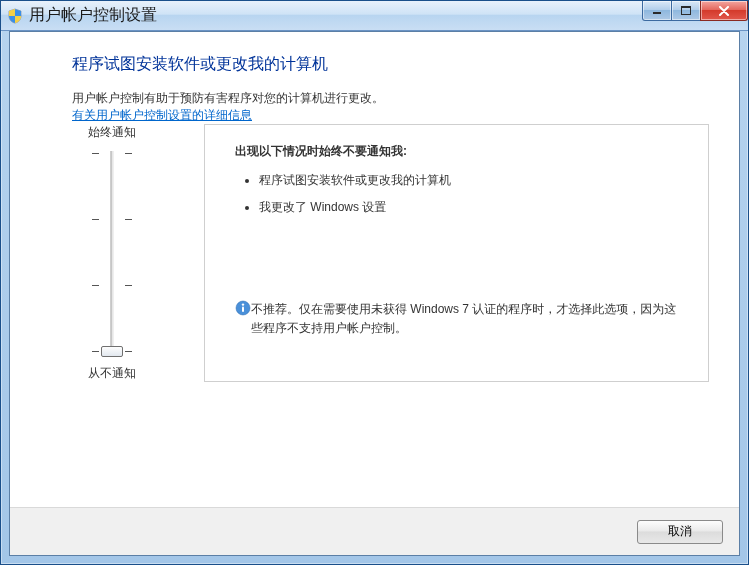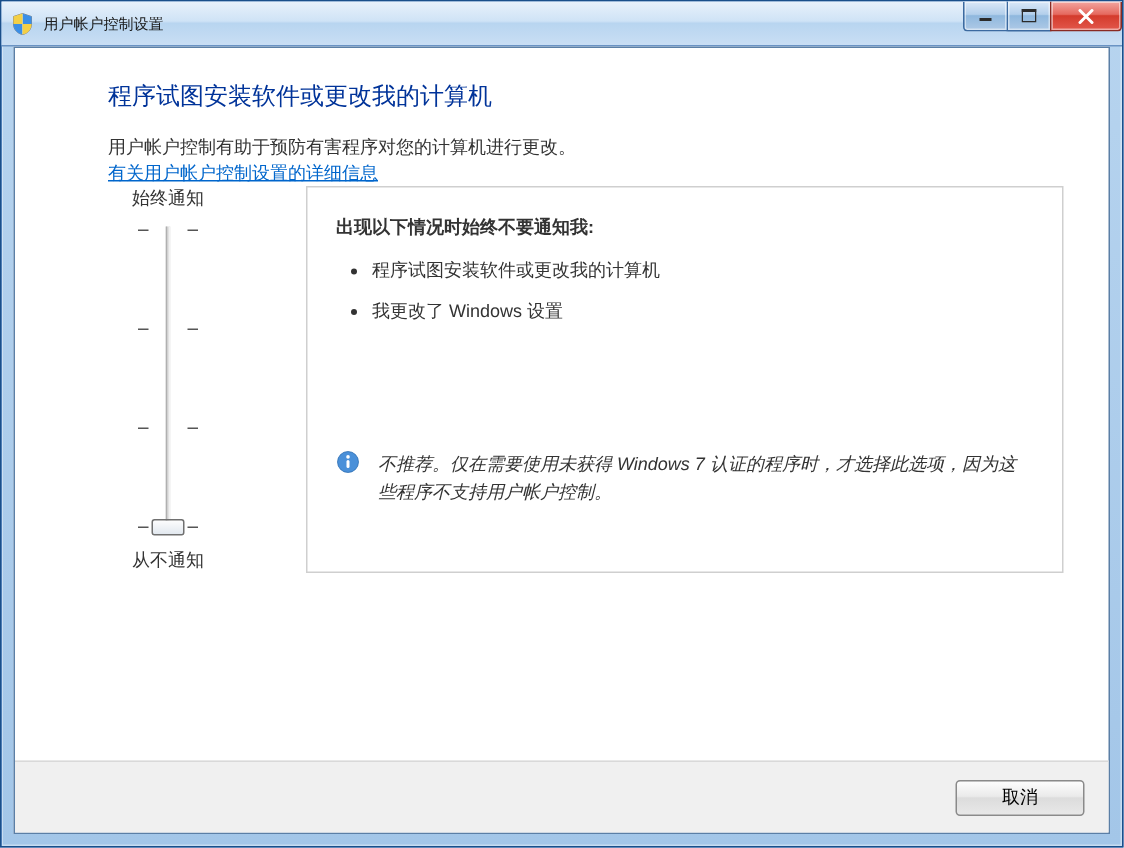--- a/index.html
+++ b/index.html
@@ -25,21 +25,21 @@
     border-bottom: 1px solid #6a93c4;
     display: flex;
     align-items: center;
     padding: 0 2px 0 6px;
     position: relative;
   }
   .titlebar .icon {
     width: 16px; height: 16px; margin-right: 6px;
     display: inline-flex; align-items: center; justify-content: center;
   }
-  .title-text { color: #1a1a1a; font-size: 10px; }
+  .title-text { color: #1a1a1a; font-size: 16px; }
   .win-controls {
     position: absolute; right: 0; top: 0;
     display: flex;
   }
   .win-btn {
     width: 30px; height: 20px;
     border: 1px solid #3c6aa0;
     border-top: none;
     display: flex; align-items: center; justify-content: center;
     background: linear-gradient(to bottom, #dbe9f8 0%, #b3cfeb 45%, #8fb8de 50%, #aec9e6 100%);
@@ -109,33 +109,32 @@
     position: absolute;
     left: 50%; transform: translateX(-50%);
     width: 22px; height: 11px;
     background: linear-gradient(to bottom, #fdfdfd, #e2e8ef);
     border: 1px solid #707070;
     border-radius: 2px;
   }
   .info-col {
     flex: 1;
     border: 1px solid #cfcfcf;
-    padding: 18px 20px 14px 19px;
+    padding: 18px 20px 14px 30px;
     min-height: 230px;
     position: relative;
   }
   .info-title { font-size: 12px; font-weight: bold; margin-bottom: 12px; }
   .info-col ul { list-style: disc; padding-left: 24px; }
   .info-col li { font-size: 12px; margin-bottom: 10px; line-height:1.4;}
   .recommend {
     display: flex;
-    gap: 12px;
+    gap: 0;
     margin-top: 84px;
     align-items: flex-start;
-    font-style: italic;
   }
   .recommend .info-icon { flex: 0 0 16px; width:16px; height:16px; }
   .recommend-text { font-size: 12px; line-height: 1.6; }
   .button-bar {
     position: absolute;
     left: 0; right: 0; bottom: 0;
     height: 48px;
     background: #f0f0f0;
     border-top: 1px solid #d9d9d9;
     display: flex;

